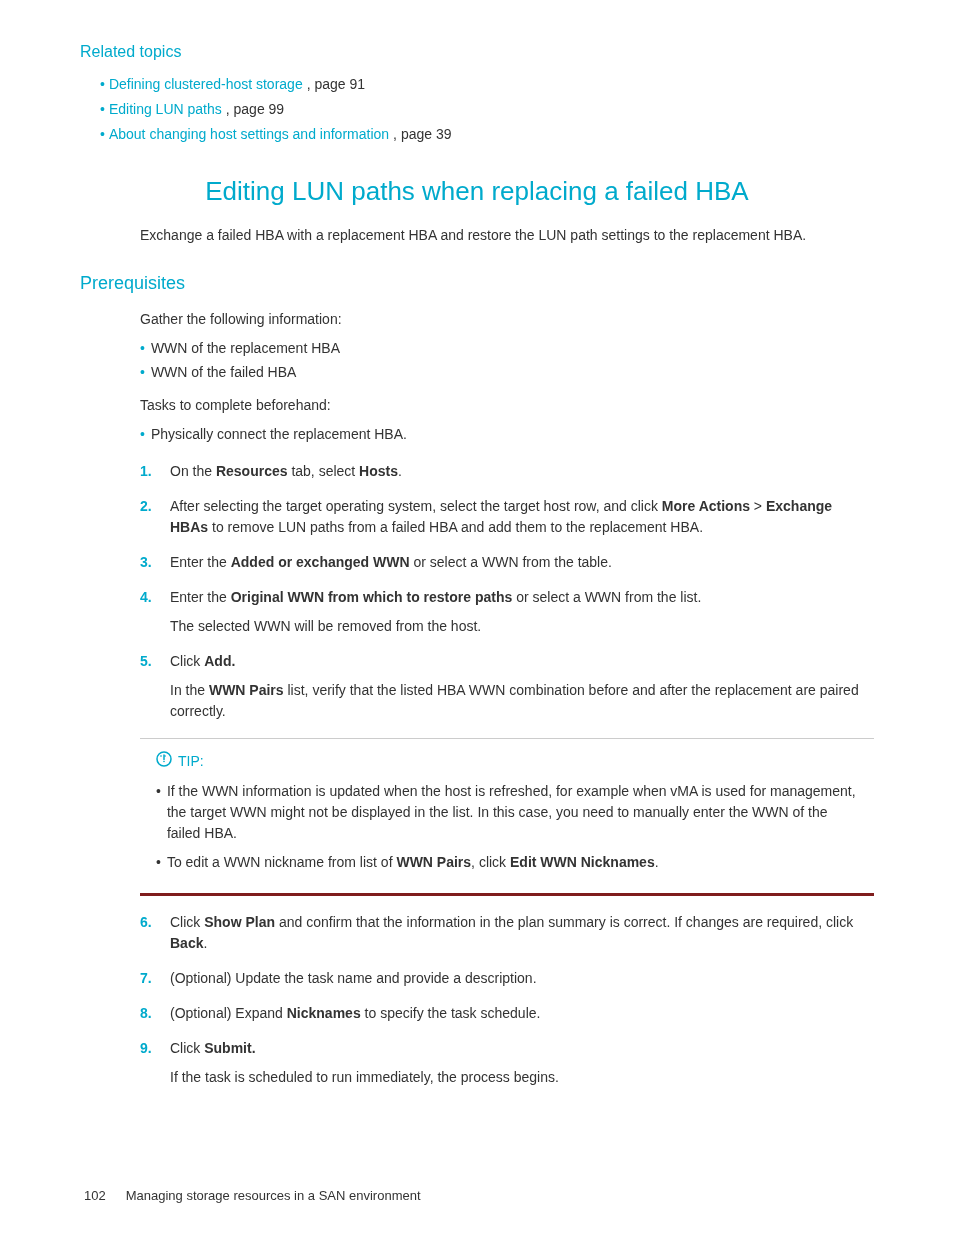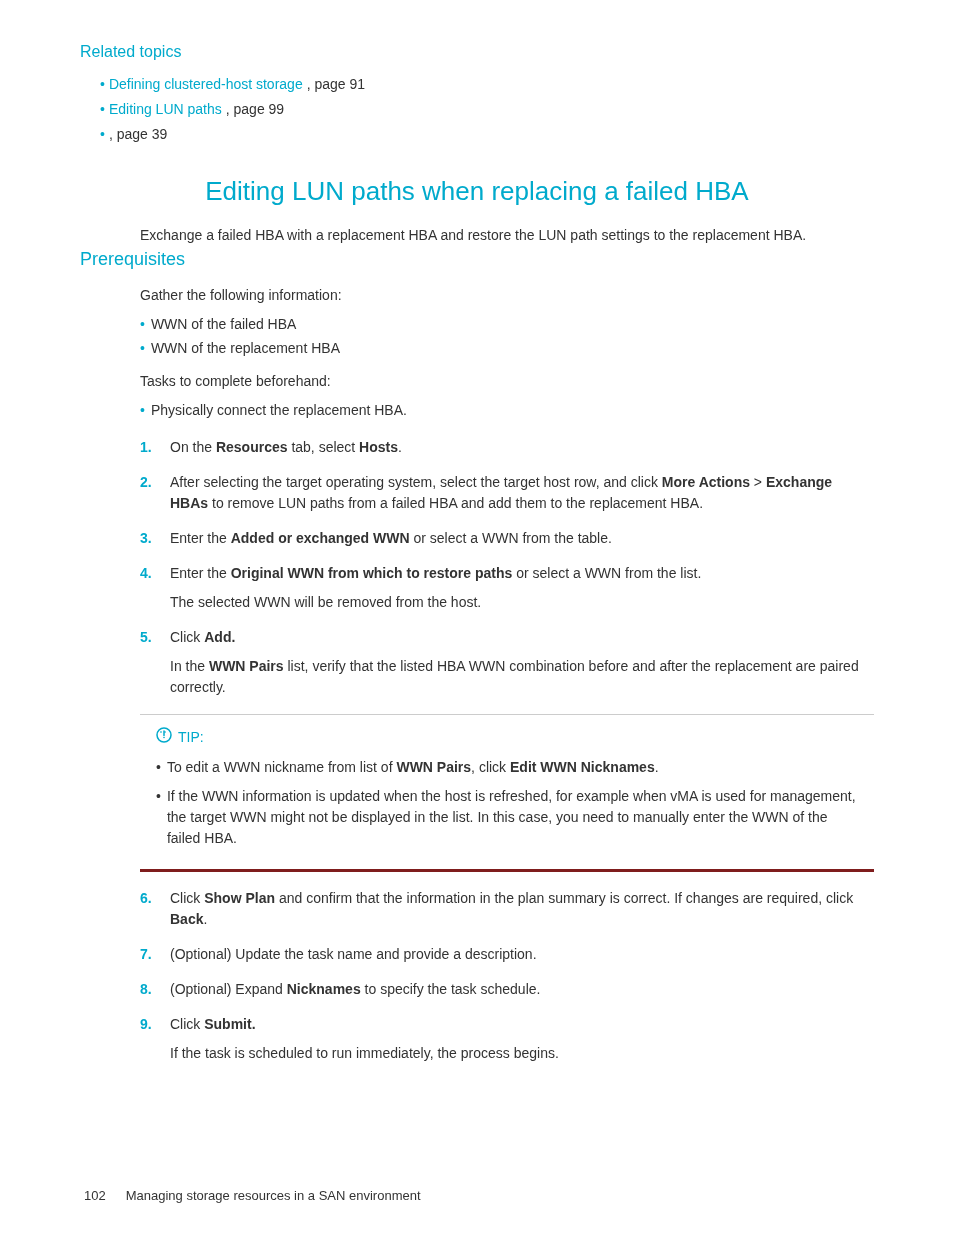--- a/index.html
+++ b/index.html
@@ -49,20 +49,21 @@
     .main-heading {
       color: #00aacc;
       font-size: 26px;
       font-weight: normal;
       margin-bottom: 16px;
       line-height: 1.3;
       text-align: center;
     }
     .intro-text {
       margin-left: 60px;
+      margin-bottom: 24px;
       color: #333333;
     }
     .section-heading {
       color: #00aacc;
       font-size: 18px;
       font-weight: normal;
       margin-bottom: 12px;
     }
     .section-content {
       margin-left: 60px;
@@ -184,37 +185,38 @@
   <ul class="related-list">
     <li>
       <a href="#">Defining clustered-host storage</a>
       <span>, <span>page 91</span></span>
     </li>
     <li>
       <a href="#">Editing LUN paths</a>
       <span>, <span>page 99</span></span>
     </li>
     <li>
+      <a href="#">About changing host settings and information</a>
       <span>, <span>page 39</span></span>
     </li>
   </ul>
 
   <h1 class="main-heading">Editing LUN paths when replacing a failed HBA</h1>
 
   <p class="intro-text">Exchange a failed HBA with a replacement HBA and restore the LUN path settings to the replacement HBA.</p>
 
   <h3 class="section-heading">Prerequisites</h3>
   <div class="section-content">
     <p class="gather-text">Gather the following information:</p>
     <ul class="bullet-list">
       <li>
+        <span>WWN of the replacement HBA</span>
+      </li>
+      <li>
         <span>WWN of the failed HBA</span>
-      </li>
-      <li>
-        <span>WWN of the replacement HBA</span>
       </li>
     </ul>
     <p class="tasks-text">Tasks to complete beforehand:</p>
     <ul class="bullet-list-plain">
       <li>
         <span>Physically connect the replacement HBA.</span>
       </li>
     </ul>
 
     <ol class="numbered-steps">
@@ -259,24 +261,24 @@
             <circle cx="8" cy="8" r="7" stroke="#00aacc" stroke-width="1.5" fill="none"></circle>
             <line x1="8" y1="4" x2="8" y2="8.5" stroke="#00aacc" stroke-width="1.5" stroke-linecap="round"></line>
             <circle cx="8" cy="10.5" r="0.8" fill="#00aacc"></circle>
             <line x1="4" y1="5" x2="12" y2="5" stroke="#00aacc" stroke-width="1" stroke-dasharray="2 2"></line>
           </svg>
         </span>
         <span style="color:#00aacc; font-weight:normal;">TIP:</span>
       </div>
       <ul class="tip-list">
         <li>
-          <span>To edit a WWN nickname from list of <strong>WWN Pairs</strong>, click <strong>Edit WWN Nicknames</strong>.</span>
+          <span>If the WWN information is updated when the host is refreshed, for example when vMA is used for management, the target WWN might not be displayed in the list. In this case, you need to manually enter the WWN of the failed HBA.</span>
         </li>
         <li>
-          <span>If the WWN information is updated when the host is refreshed, for example when vMA is used for management, the target WWN might not be displayed in the list. In this case, you need to manually enter the WWN of the failed HBA.</span>
+          <span>To edit a WWN nickname from list of <strong>WWN Pairs</strong>, click <strong>Edit WWN Nicknames</strong>.</span>
         </li>
       </ul>
     </div>
 
     <ol class="numbered-steps">
       <li class="step">
         <span class="step-number">6.</span>
         <div class="step-content">
           Click <strong>Show Plan</strong> and confirm that the information in the plan summary is correct. If changes are required, click <strong>Back</strong>.
         </div>

